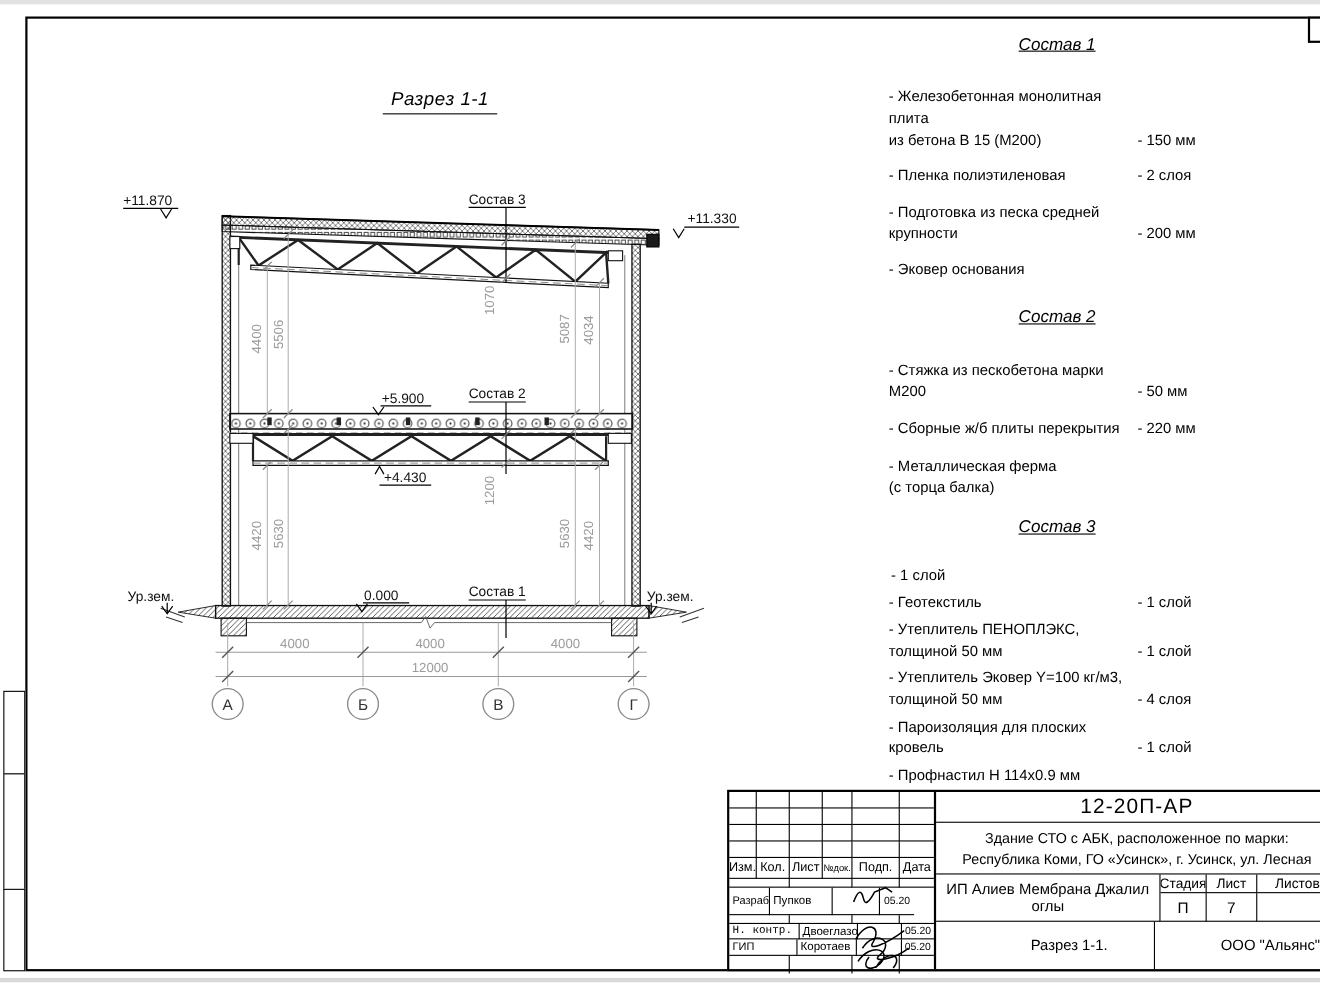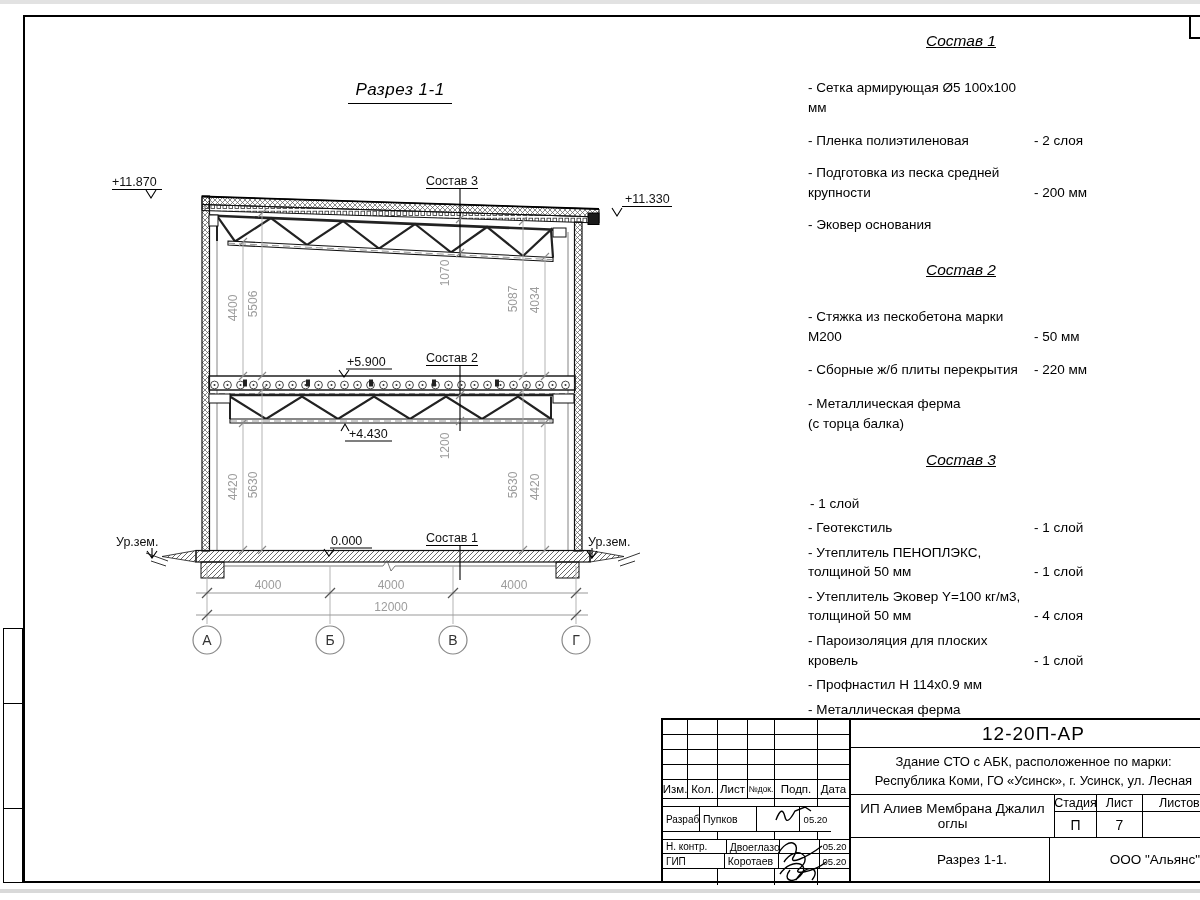--- a/index.html
+++ b/index.html
@@ -268,22 +268,23 @@
       <text class="taxis" x="453" y="645" text-anchor="middle">В</text>
       <text class="taxis" x="576" y="645" text-anchor="middle">Г</text>
     </g>
   </g>
 </svg>
 
 <div class="legend">
   <h3>Состав 1</h3>
   <div class="lgroup1">
     <div class="lrow">
-        <div class="nm">- Сетка армирующая Ø5 100х100 мм</div>
-        <div class="vl"></div>
+        <div class="nm">- Железобетонная  монолитная плита
+  из бетона В 15 (М200)</div>
+        <div class="vl">- 150 мм</div>
       </div>
     <div class="lrow">
         <div class="nm">- Пленка полиэтиленовая</div>
         <div class="vl">-  2 слоя</div>
       </div>
     <div class="lrow">
         <div class="nm">- Подготовка из песка средней
   крупности</div>
         <div class="vl">- 200 мм</div>
       </div>
@@ -397,21 +398,21 @@
       <div class="tcell" style="width:43px;"></div>
       <div class="tcell dte" style="width:31px;">05.20</div>
     </div>
     <div class="trow" style="height:8px;">
       <div class="tcell" style="width:55px;"></div>
         <div class="tcell" style="width:57px;"></div>
         <div class="tcell" style="width:43px;"></div>
         <div class="tcell" style="width:31px;"></div>
     </div>
     <div class="trow" style="height:14px;">
-      <div class="tcell l role" style="width:68px;">Н. контр.</div>
+      <div class="tcell l role" style="width:68px;font-family:Liberation Mono, monospace;">Н. контр.</div>
       <div class="tcell l nme" style="width:57px;">Двоеглазов</div>
       <div class="tcell" style="width:43px;"></div>
       <div class="tcell dte" style="width:31px;">05.20</div>
     </div>
     <div class="trow" style="height:15px;">
       <div class="tcell l role" style="width:65px;">ГИП</div>
       <div class="tcell l nme" style="width:57px;">Коротаев</div>
       <div class="tcell" style="width:43px;"></div>
       <div class="tcell dte" style="width:31px;">05.20</div>
     </div>

